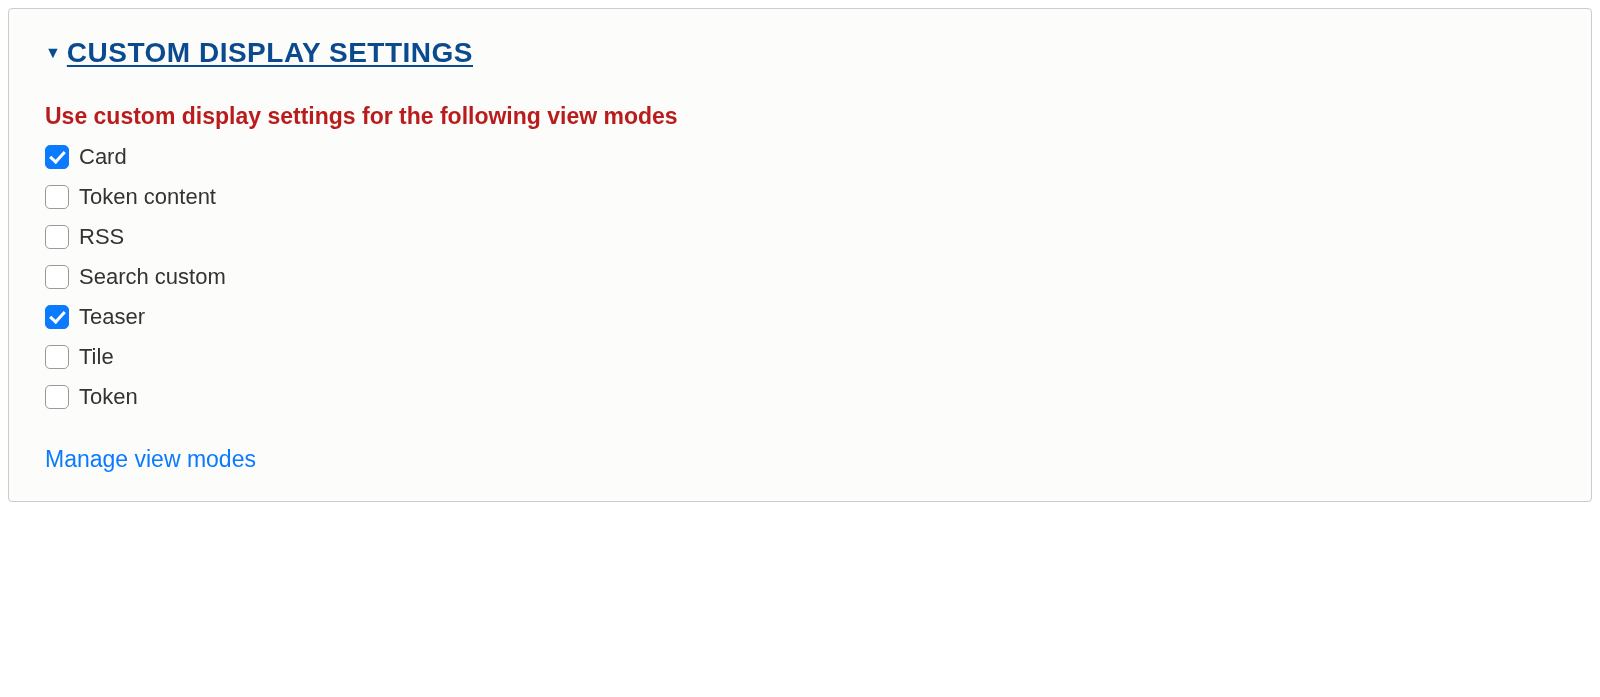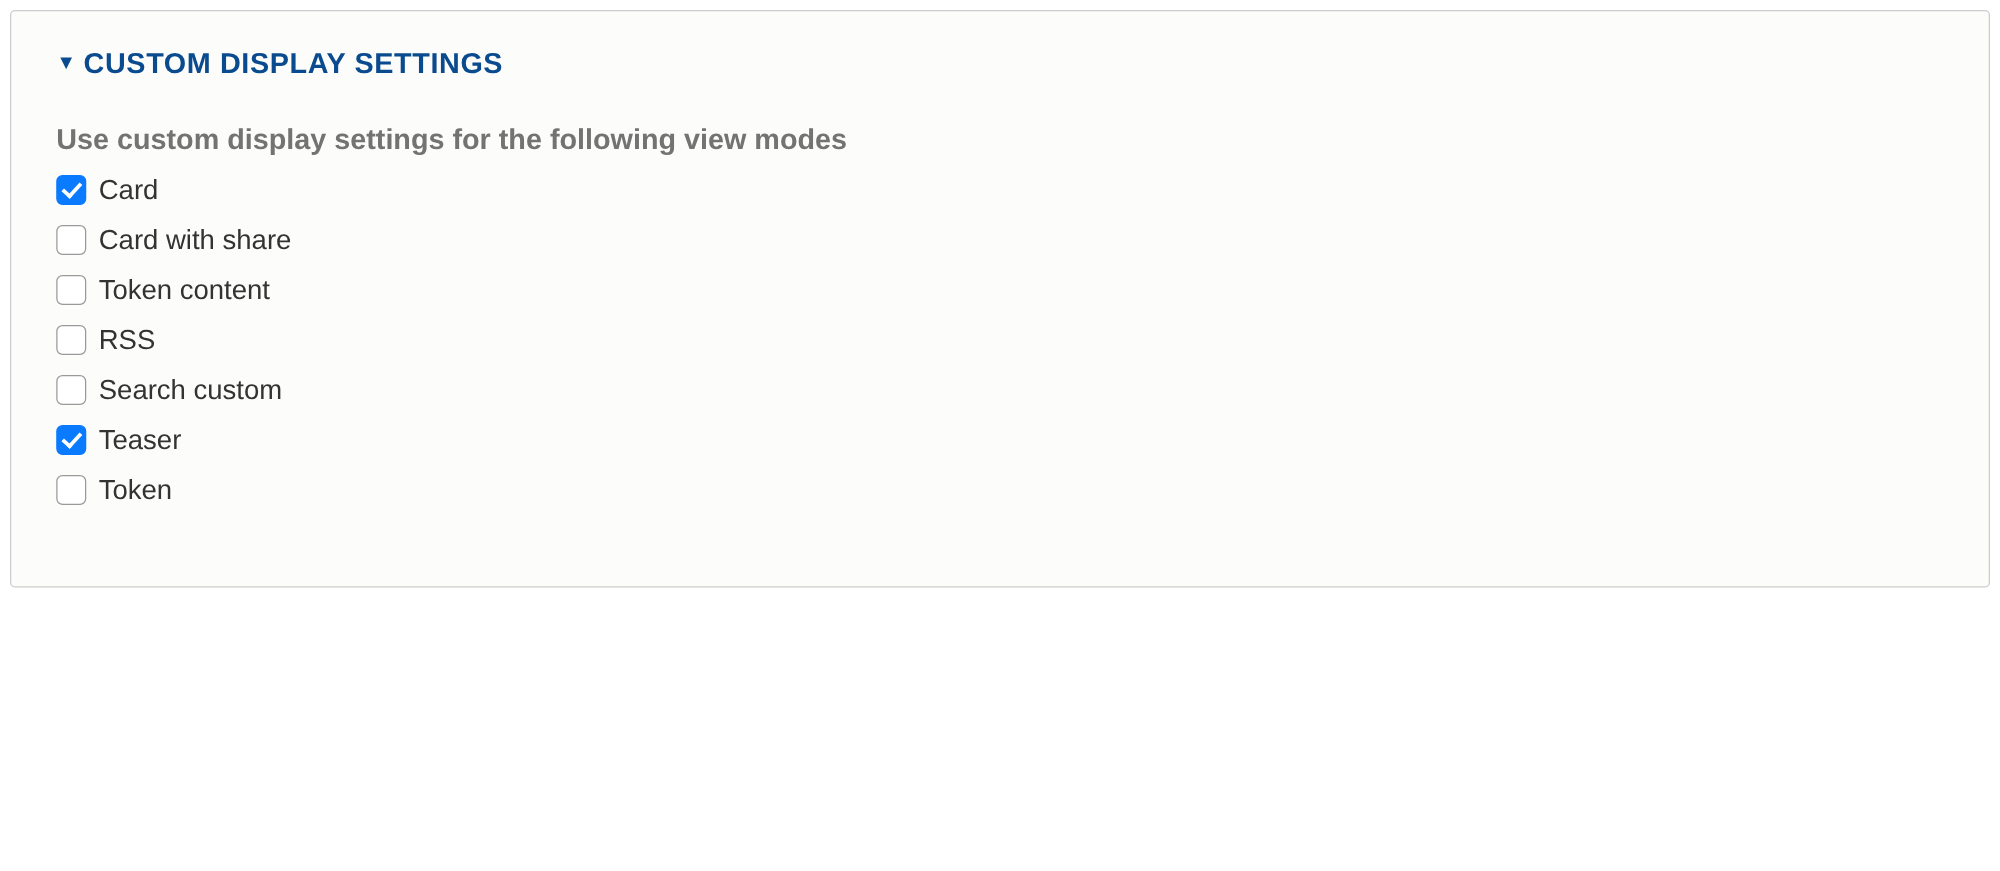--- a/index.html
+++ b/index.html
@@ -24,29 +24,30 @@
       gap: 6px;
       cursor: pointer;
       margin-bottom: 34px;
     }
     .summary-arrow {
       color: #0a4b8f;
       font-size: 16px;
     }
     .summary-text {
       color: #0a4b8f;
-      font-size: 23px;
+      font-size: 28px;
       font-weight: 700;
       letter-spacing: 0.5px;
+      text-decoration: underline;
       text-underline-offset: 3px;
     }
     .group-label {
       font-size: 23px;
       font-weight: 700;
-      color: #737373;
+      color: #b91c1c;
       margin-bottom: 14px;
     }
     .checkbox-list {
       display: flex;
       flex-direction: column;
       gap: 14px;
       margin-bottom: 36px;
     }
     .checkbox-row {
       display: flex;
@@ -102,37 +103,38 @@
 
   <div class="group-label">Use custom display settings for the following view modes</div>
 
   <div class="checkbox-list">
     <div class="checkbox-row">
       <div class="checkbox checked"></div>
       <span class="checkbox-label">Card</span>
     </div>
     <div class="checkbox-row">
       <div class="checkbox"></div>
-      <span class="checkbox-label">Card with share</span>
-    </div>
-    <div class="checkbox-row">
-      <div class="checkbox"></div>
       <span class="checkbox-label">Token content</span>
     </div>
     <div class="checkbox-row">
       <div class="checkbox"></div>
       <span class="checkbox-label">RSS</span>
     </div>
     <div class="checkbox-row">
       <div class="checkbox"></div>
       <span class="checkbox-label">Search custom</span>
     </div>
     <div class="checkbox-row">
       <div class="checkbox checked"></div>
       <span class="checkbox-label">Teaser</span>
     </div>
     <div class="checkbox-row">
       <div class="checkbox"></div>
+      <span class="checkbox-label">Tile</span>
+    </div>
+    <div class="checkbox-row">
+      <div class="checkbox"></div>
       <span class="checkbox-label">Token</span>
     </div>
   </div>
 
+  <a class="manage-link">Manage view modes</a>
 </div>
 
 </body></html>

